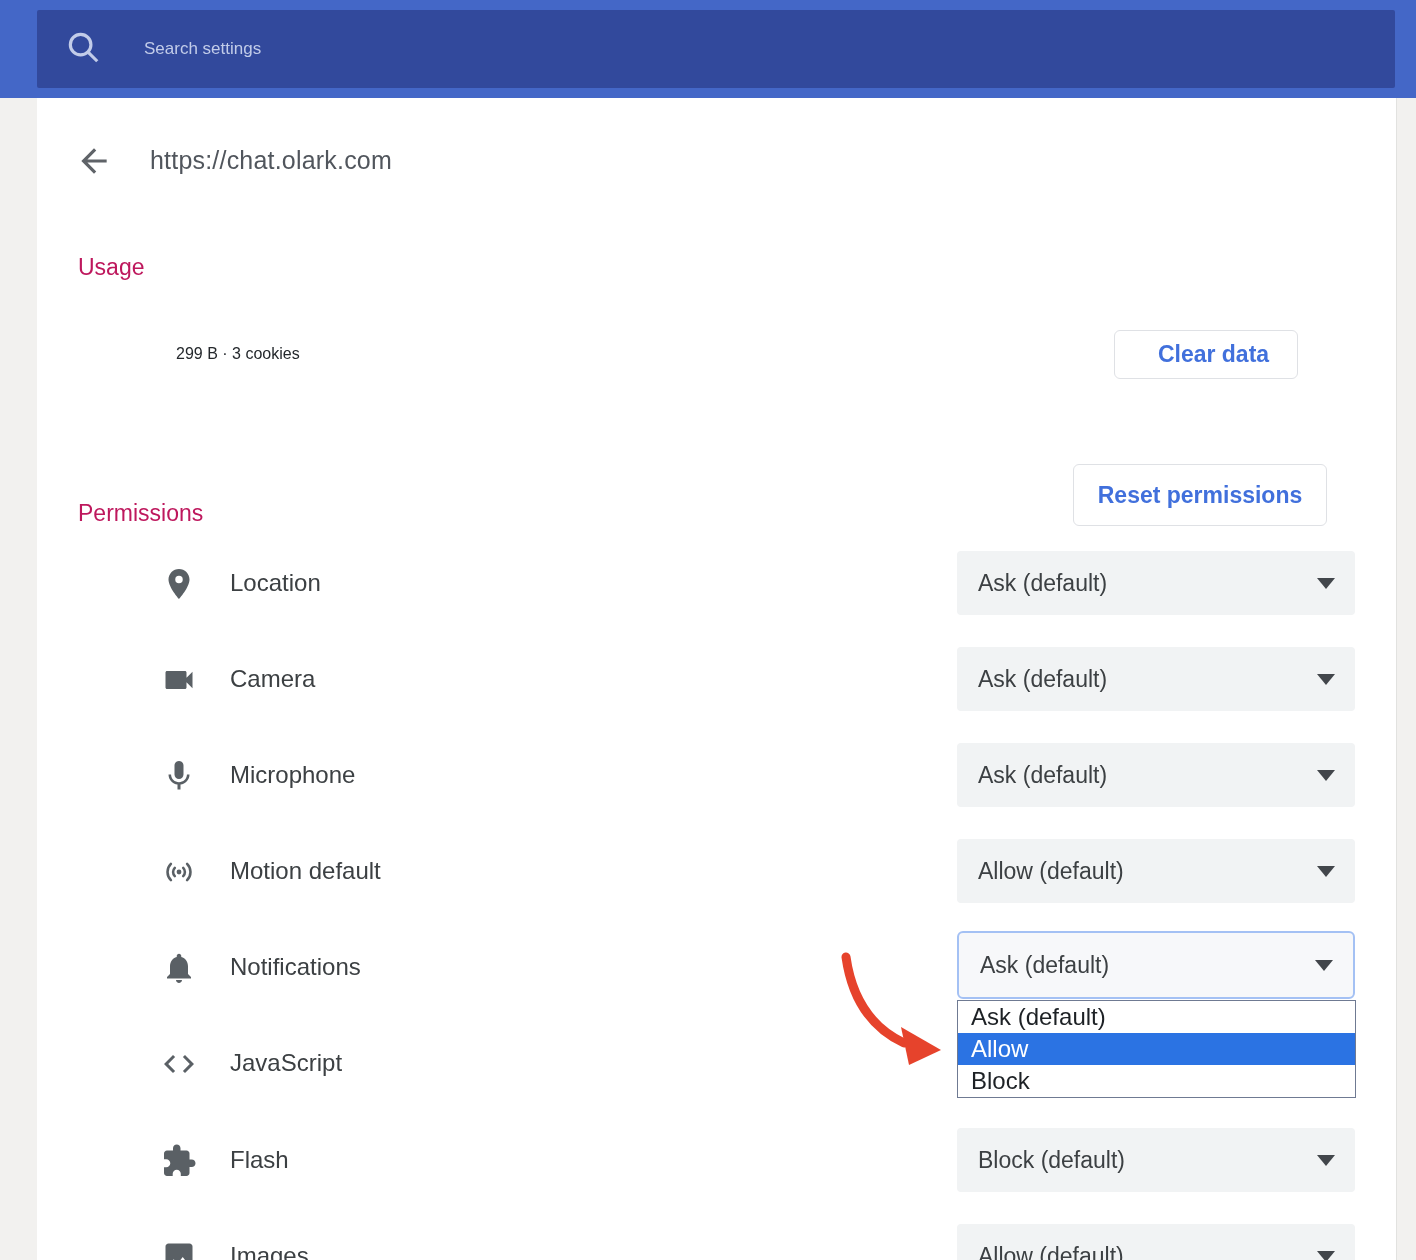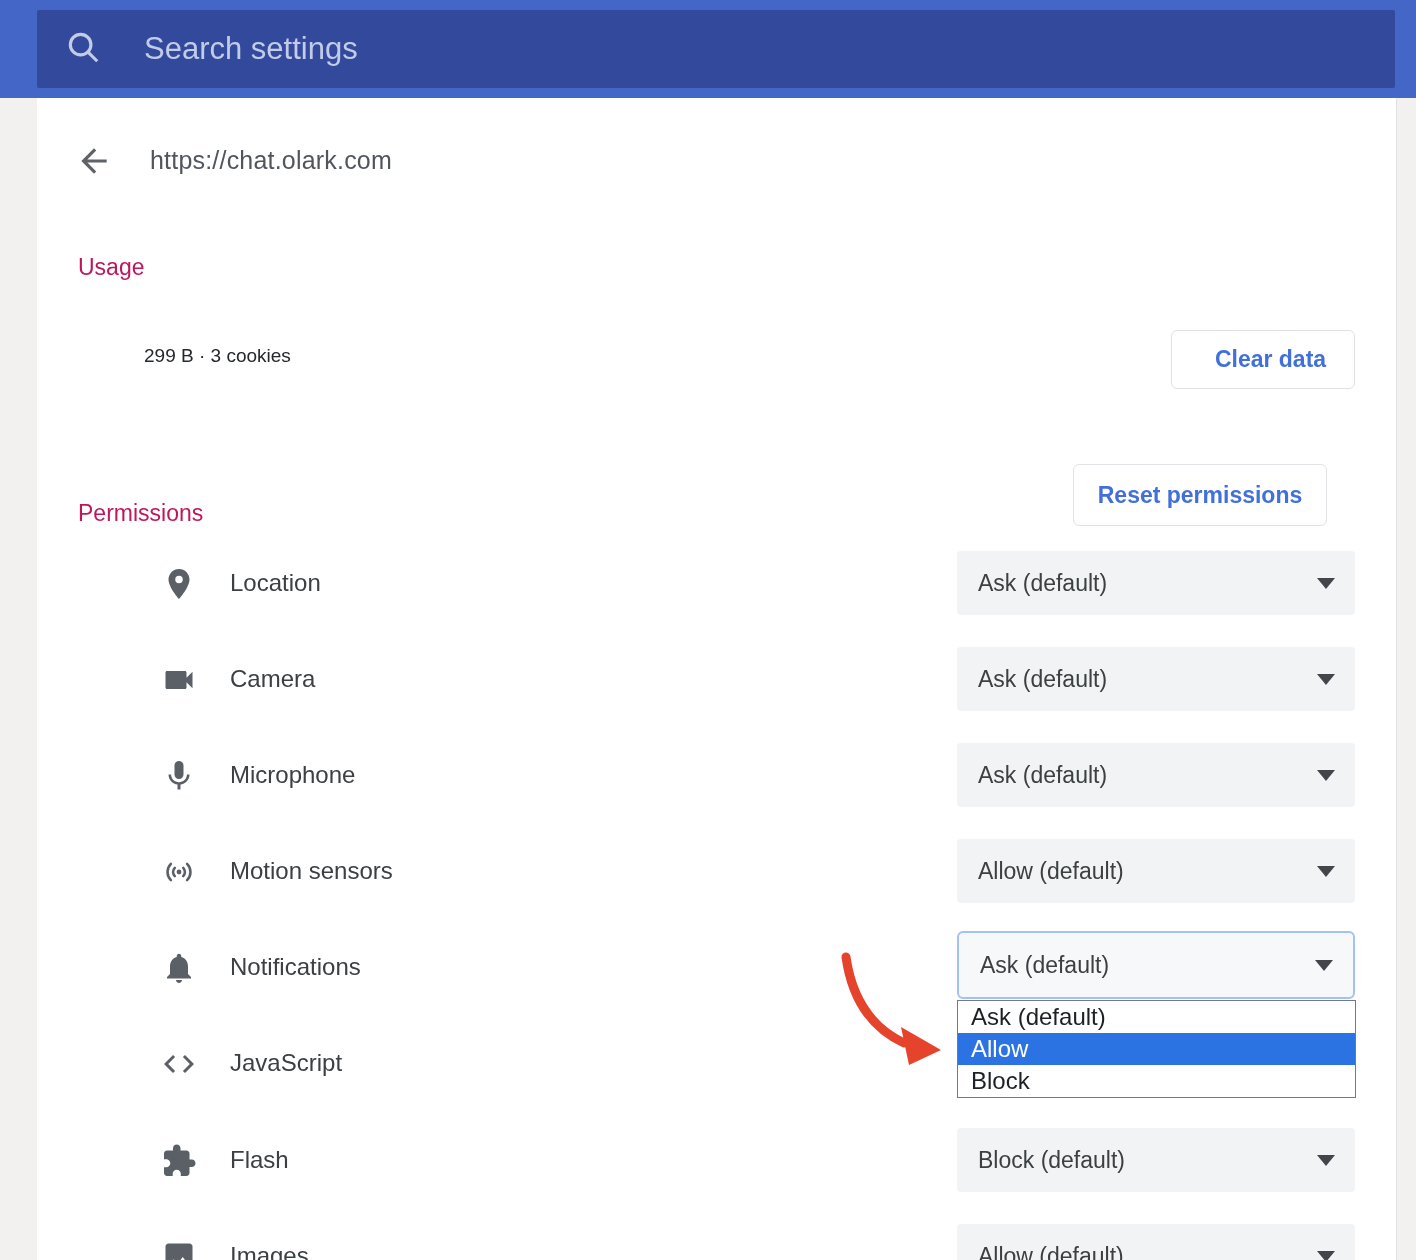--- a/index.html
+++ b/index.html
@@ -3,38 +3,38 @@
 <meta charset="utf-8">
 <style>
   html,body{margin:0;padding:0;}
   body{font-family:"Liberation Sans", sans-serif; background:#e9e8e6;}
   .page{position:relative;width:1416px;height:1260px;overflow:hidden;background:#f2f1ef;}
 
   
   .header{position:absolute;left:0;top:0;width:1416px;height:98px;background:#4467c7;}
   .search-box{position:absolute;left:37px;top:10px;width:1358px;height:78px;background:#32499c;border-radius:2px;display:flex;align-items:center;}
   .search-box .mag{margin-left:27px;flex:0 0 auto;}
-  .search-input{margin-left:40px;background:transparent;border:none;outline:none;color:#dfe5f5;font-size:31px;font-family:"Liberation Sans",sans-serif;width:900px;}
+  .search-input{margin-left:40px;background:transparent;border:none;outline:none;color:#dfe5f5;font-size:17px;font-family:"Liberation Sans",sans-serif;width:900px;}
   .search-input::placeholder{color:#c2cce9;opacity:1;}
 
   
   .card{position:absolute;left:37px;top:98px;width:1359px;height:1162px;background:#ffffff;border-right:1px solid #e2e2e0;}
 
   .abs{position:absolute;}
 
   .back-btn{left:74px;top:141px;width:40px;height:40px;cursor:pointer;display:flex;align-items:center;justify-content:center;}
   .site-url{left:150px;top:146px;font-size:25px;font-weight:500;color:#51565d;letter-spacing:.2px;}
 
   .section-label{font-size:23px;font-weight:500;color:#be185d;}
   .usage-label{left:78px;top:254px;}
-  .usage-value{left:144px;top:345px;font-size:19px;color:#24282c;}
+  .usage-value{left:176px;top:345px;font-size:16px;color:#24282c;}
   .permissions-label{left:78px;top:500px;}
 
   .btn{display:flex;align-items:center;justify-content:center;background:#fff;border:1px solid #dfe1e5;border-radius:6px;color:#4170dc;font-size:23px;font-weight:600;cursor:pointer;box-sizing:border-box;}
-  .clear-data-btn{left:1171px;top:330px;width:184px;height:59px;padding-left:15px;}
+  .clear-data-btn{left:1114px;top:330px;width:184px;height:49px;padding-left:15px;}
   .reset-perms-btn{left:1073px;top:464px;width:254px;height:62px;}
 
   
   .row-icon{left:161px;width:36px;height:36px;color:#5a6065;}
   .row-icon svg{width:36px;height:36px;display:block;}
   .row-label{left:230px;font-size:24px;color:#3c4043;}
 
   .perm-select{left:957px;width:398px;height:64px;background:#f1f3f4;border-radius:4px;display:flex;align-items:center;cursor:pointer;z-index:1;box-sizing:border-box;}
   .perm-select .val{margin-left:21px;font-size:23px;color:#3c4043;}
   .perm-select .tri{position:absolute;right:20px;top:50%;margin-top:-5px;width:0;height:0;border-left:9px solid transparent;border-right:9px solid transparent;border-top:11px solid #42464b;}
@@ -118,21 +118,21 @@
 
   <div class="abs row-icon" style="top:854px;">
     <svg viewBox="0 0 24 24" fill="none" stroke="currentColor" stroke-width="1.7" stroke-linecap="round">
       <circle cx="12" cy="12" r="1.6" fill="currentColor" stroke="none"></circle>
       <path d="M9.2 9.2a4 4 0 000 5.6"></path>
       <path d="M14.8 9.2a4 4 0 010 5.6"></path>
       <path d="M6.6 6.6a7.6 7.6 0 000 10.8"></path>
       <path d="M17.4 6.6a7.6 7.6 0 010 10.8"></path>
     </svg>
   </div>
-  <div class="abs row-label" style="top:857px;">Motion sensors</div>
+  <div class="abs row-label" style="top:857px;">Motion default</div>
   <div class="abs perm-select" style="top:839px;">
     <span class="val">Allow (default)</span>
     <span class="tri"></span>
   </div>
 
   <div class="abs row-icon" style="top:950px;">
     <svg viewBox="0 0 24 24" fill="currentColor">
         <path d="M12 22c1.1 0 2-.9 2-2h-4c0 1.1.9 2 2 2zm6-6v-5c0-3.07-1.63-5.64-4.5-6.32V4c0-.83-.67-1.5-1.5-1.5s-1.5.67-1.5 1.5v.68C7.64 5.36 6 7.92 6 11v5l-2 2v1h16v-1l-2-2z"></path>
       </svg>
   </div>

